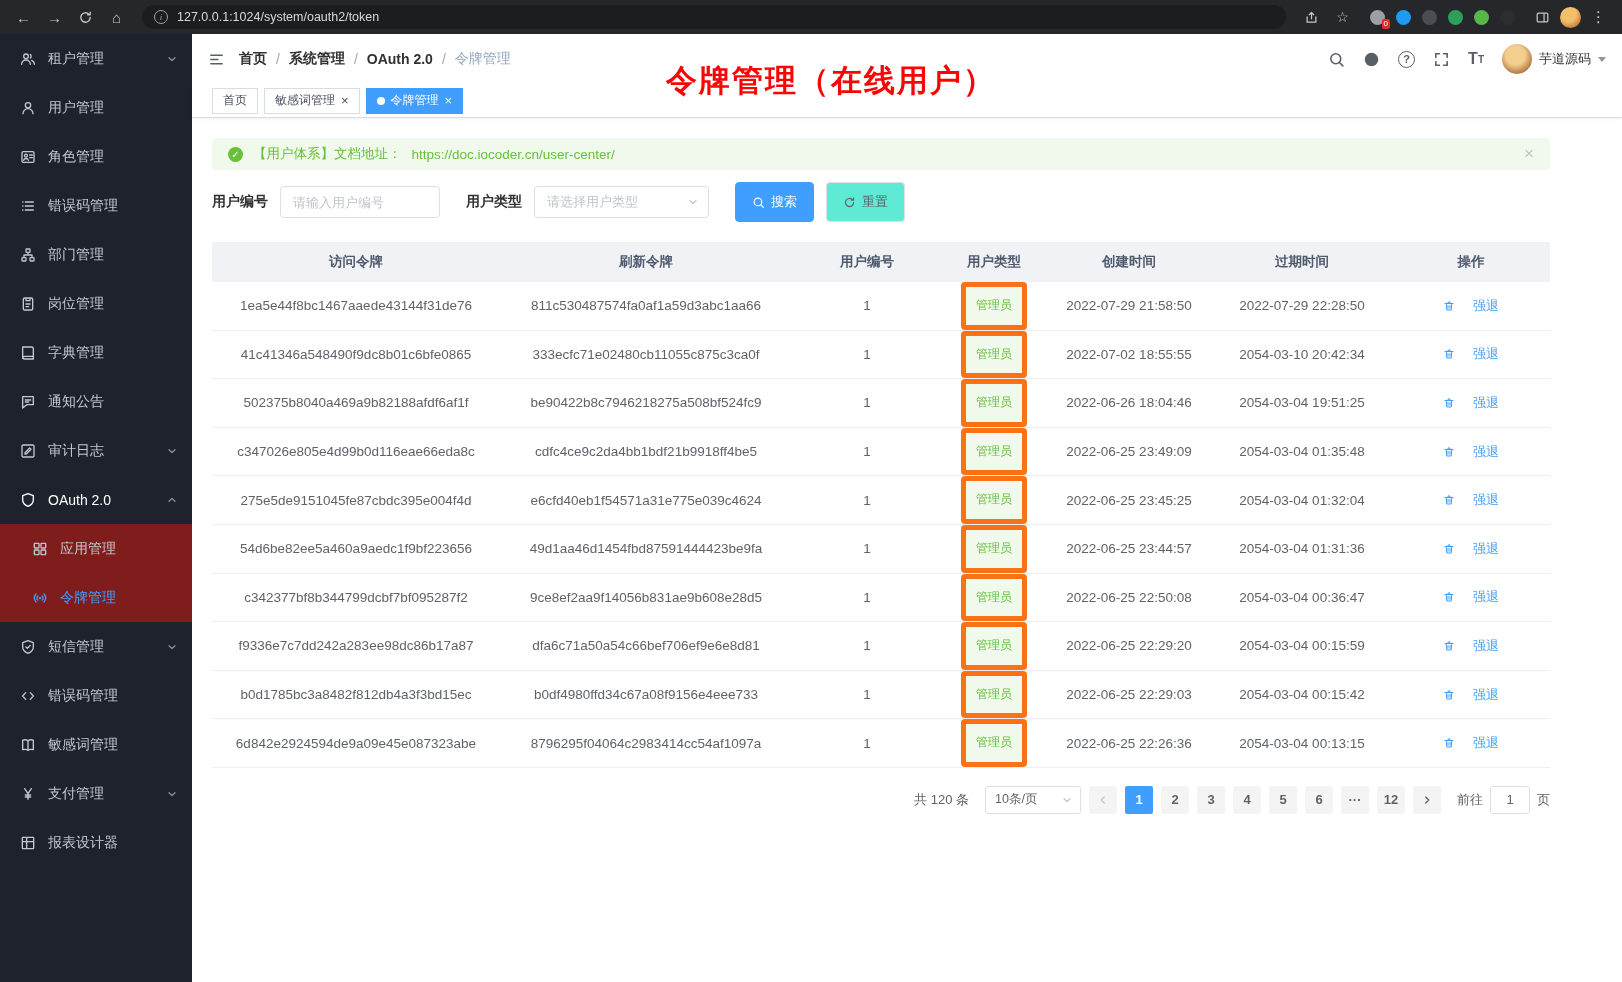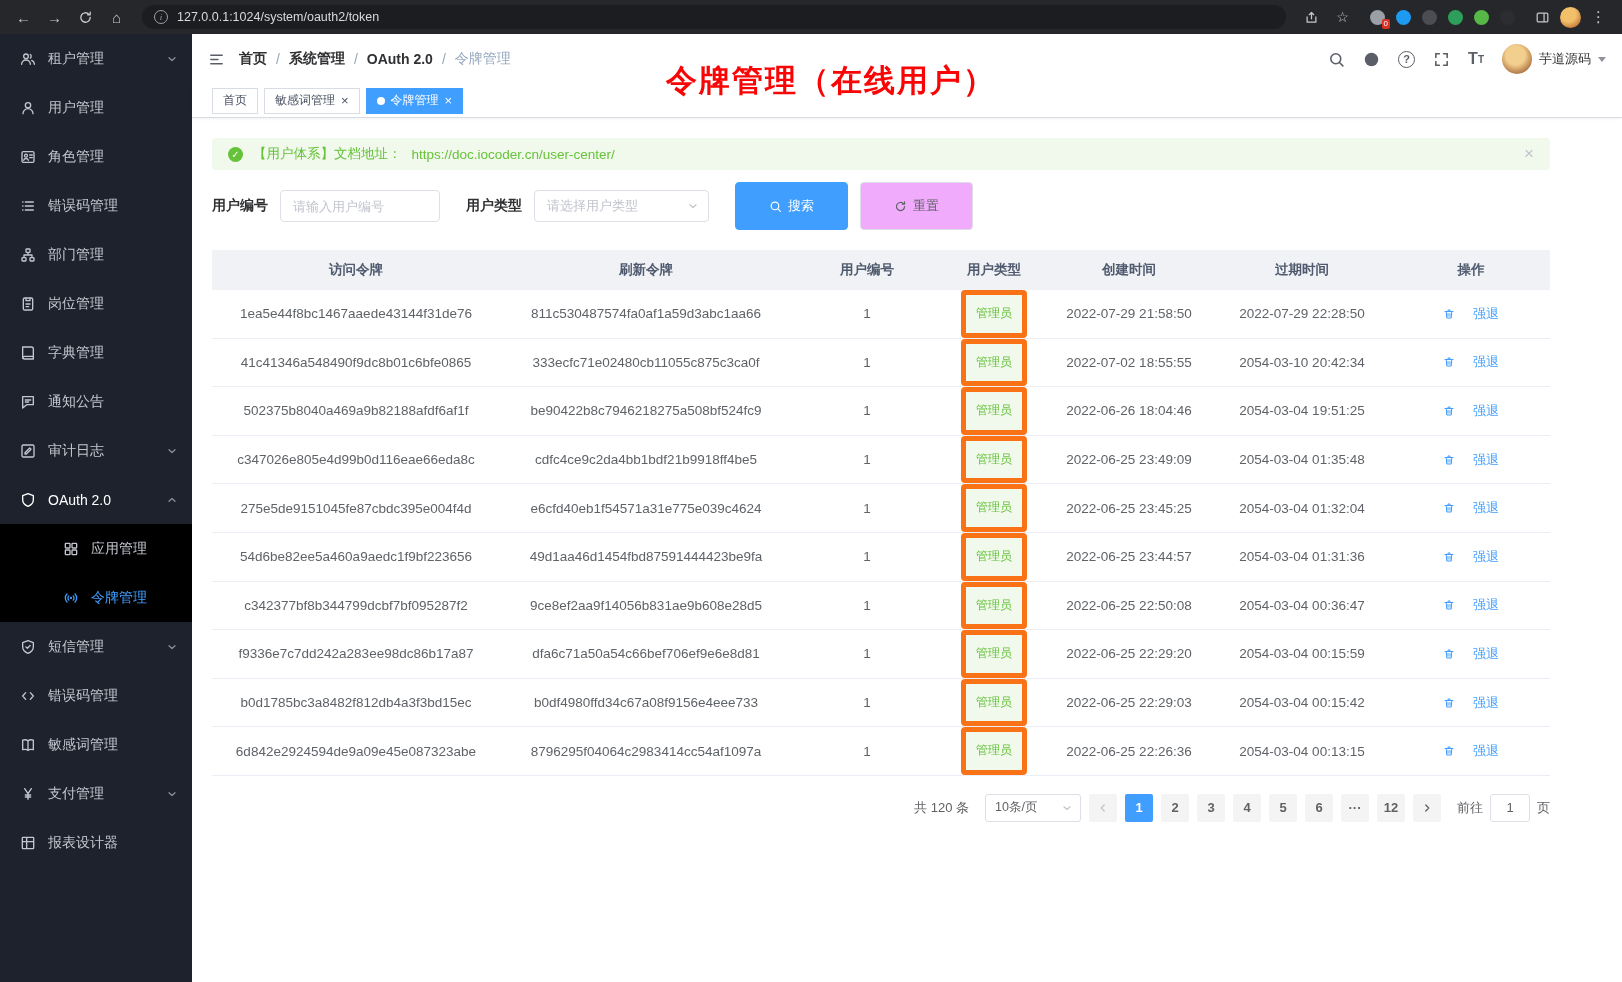--- a/index.html
+++ b/index.html
@@ -34,21 +34,21 @@
                radial-gradient(circle at 64% 48%,#3a3a3a 1.6px,transparent 2.2px),
                radial-gradient(circle at 50% 62%,#d89090 1.3px,transparent 1.9px),#f6f1e8}
   .logo-title{color:#fff;font-size:14px;font-weight:700;white-space:nowrap}
   .menu{flex:1;font-size:14px}
   .menu-item{height:49px;display:flex;align-items:center;gap:12px;padding:0 14px 0 20px;
     color:#c3c7cf;cursor:pointer;white-space:nowrap}
   .menu-item .label{flex:1}
   .menu-item .mi{width:16px;height:16px;flex-shrink:0}
   .menu-item .chev{width:12px;height:12px;color:#8d929b;flex-shrink:0}
   .menu-item.open{color:#fff}
-  .menu-item.child{background:#000000;padding-left:63px}
+  .menu-item.child{background:#7f1d1d;padding-left:32px}
   .menu-item.active{color:#409eff}
 
   .main{flex:1;min-width:0;display:flex;flex-direction:column;background:#fff}
 
   
   .topbar{height:50px;display:flex;align-items:center;padding:0 16px;gap:14px;flex-shrink:0}
   .icon-btn{display:flex;align-items:center;justify-content:center;color:#5a5e66;cursor:pointer}
   .hd-ic{width:17px;height:17px}
   .breadcrumb{display:flex;align-items:center;gap:9px;font-size:14px}
   .bc-item{color:#303133;font-weight:700;cursor:pointer}
@@ -84,25 +84,25 @@
   .alert .close{margin-left:auto;color:#c0c4cc;font-size:17px;cursor:pointer}
 
   .filters{display:flex;align-items:center;margin-top:12px;font-size:14px;color:#303133}
   .f-label{font-weight:700;margin-right:12px;white-space:nowrap}
   .f-input{width:160px;height:32px;border:1px solid #dcdfe6;border-radius:4px;padding:0 12px;
     font-size:13px;color:#606266;margin-right:26px;outline:none;font-family:inherit}
   .f-input::placeholder{color:#c0c4cc}
   .f-select{width:175px;height:32px;border:1px solid #dcdfe6;border-radius:4px;display:flex;align-items:center;
     justify-content:space-between;padding:0 9px 0 12px;font-size:13px;color:#c0c4cc;margin-right:26px;cursor:pointer}
   .sel-caret{width:12px;height:12px;color:#c0c4cc}
-  .btn{height:48px;border-radius:4px;display:inline-flex;align-items:center;gap:6px;padding:0 33px;
+  .btn{height:40px;border-radius:4px;display:inline-flex;align-items:center;gap:6px;padding:0 16px;
     font-size:13px;cursor:pointer;border:1px solid;font-family:Liberation Serif, serif}
   .btn-ic{width:13px;height:13px}
   .btn-primary{background:#409eff;border-color:#409eff;color:#fff;margin-right:12px}
-  .btn-plain{background:#f0abfc;border-color:#dcdfe6;color:#606266}
+  .btn-plain{background:#5eead4;border-color:#dcdfe6;color:#606266}
 
   table.tk{width:100%;border-collapse:collapse;margin-top:20px;font-size:13.5px;color:#5f6368;table-layout:fixed}
   table.tk th{background:#f0f2f5;color:#4f5a6e;font-weight:700;height:40px;text-align:center;font-size:13.5px}
   table.tk td{height:48px;text-align:center;border-bottom:1px solid #ebeef5;word-break:break-all;padding:0 4px}
   .tag-success{display:inline-block;padding:11px 10px;font-size:12px;border-radius:4px;background:#f0f9eb;
     border:5px solid #f97316;color:#67c23a;line-height:1.3}
   .op-link{color:#409eff;display:inline-flex;align-items:center;gap:18px;cursor:pointer;text-decoration:none;font-size:13px}
   .op-ic{width:12px;height:12px}
 
   

